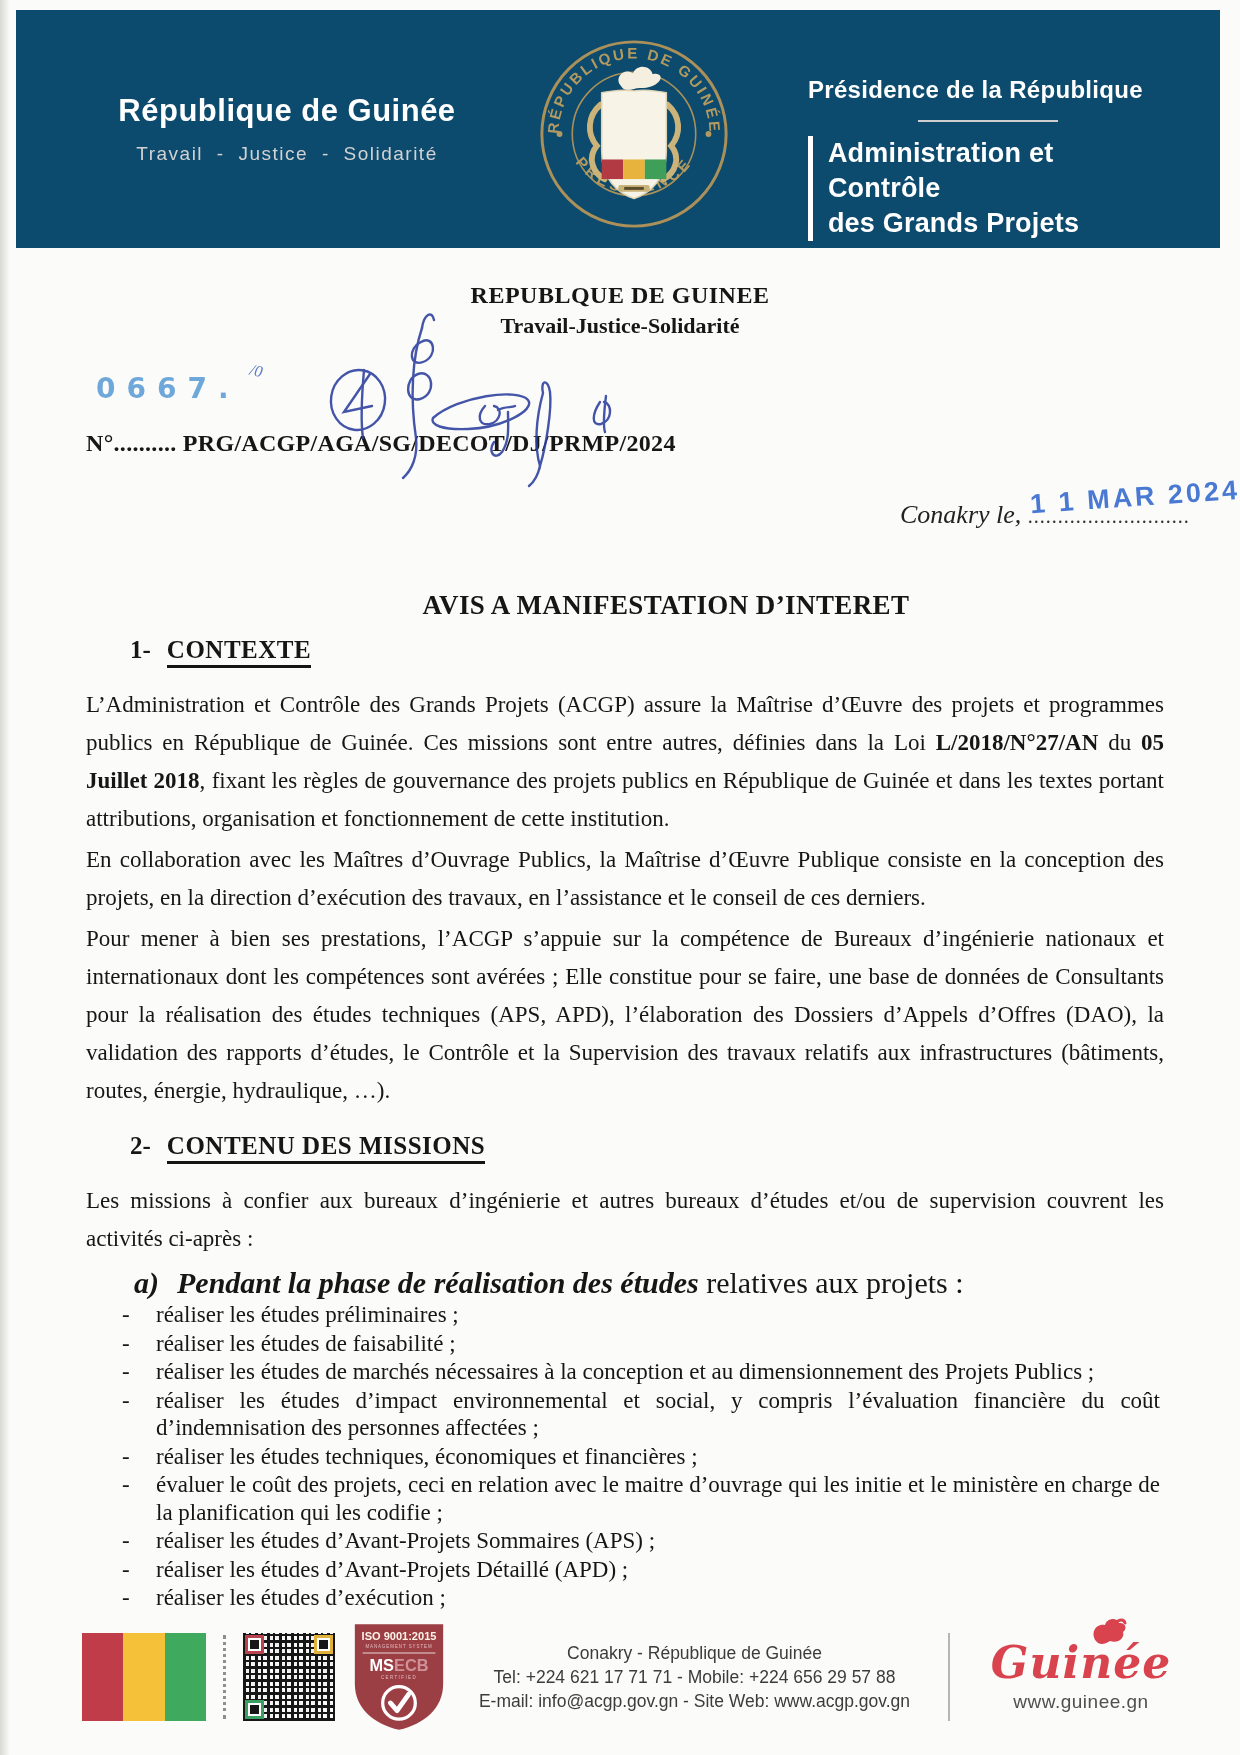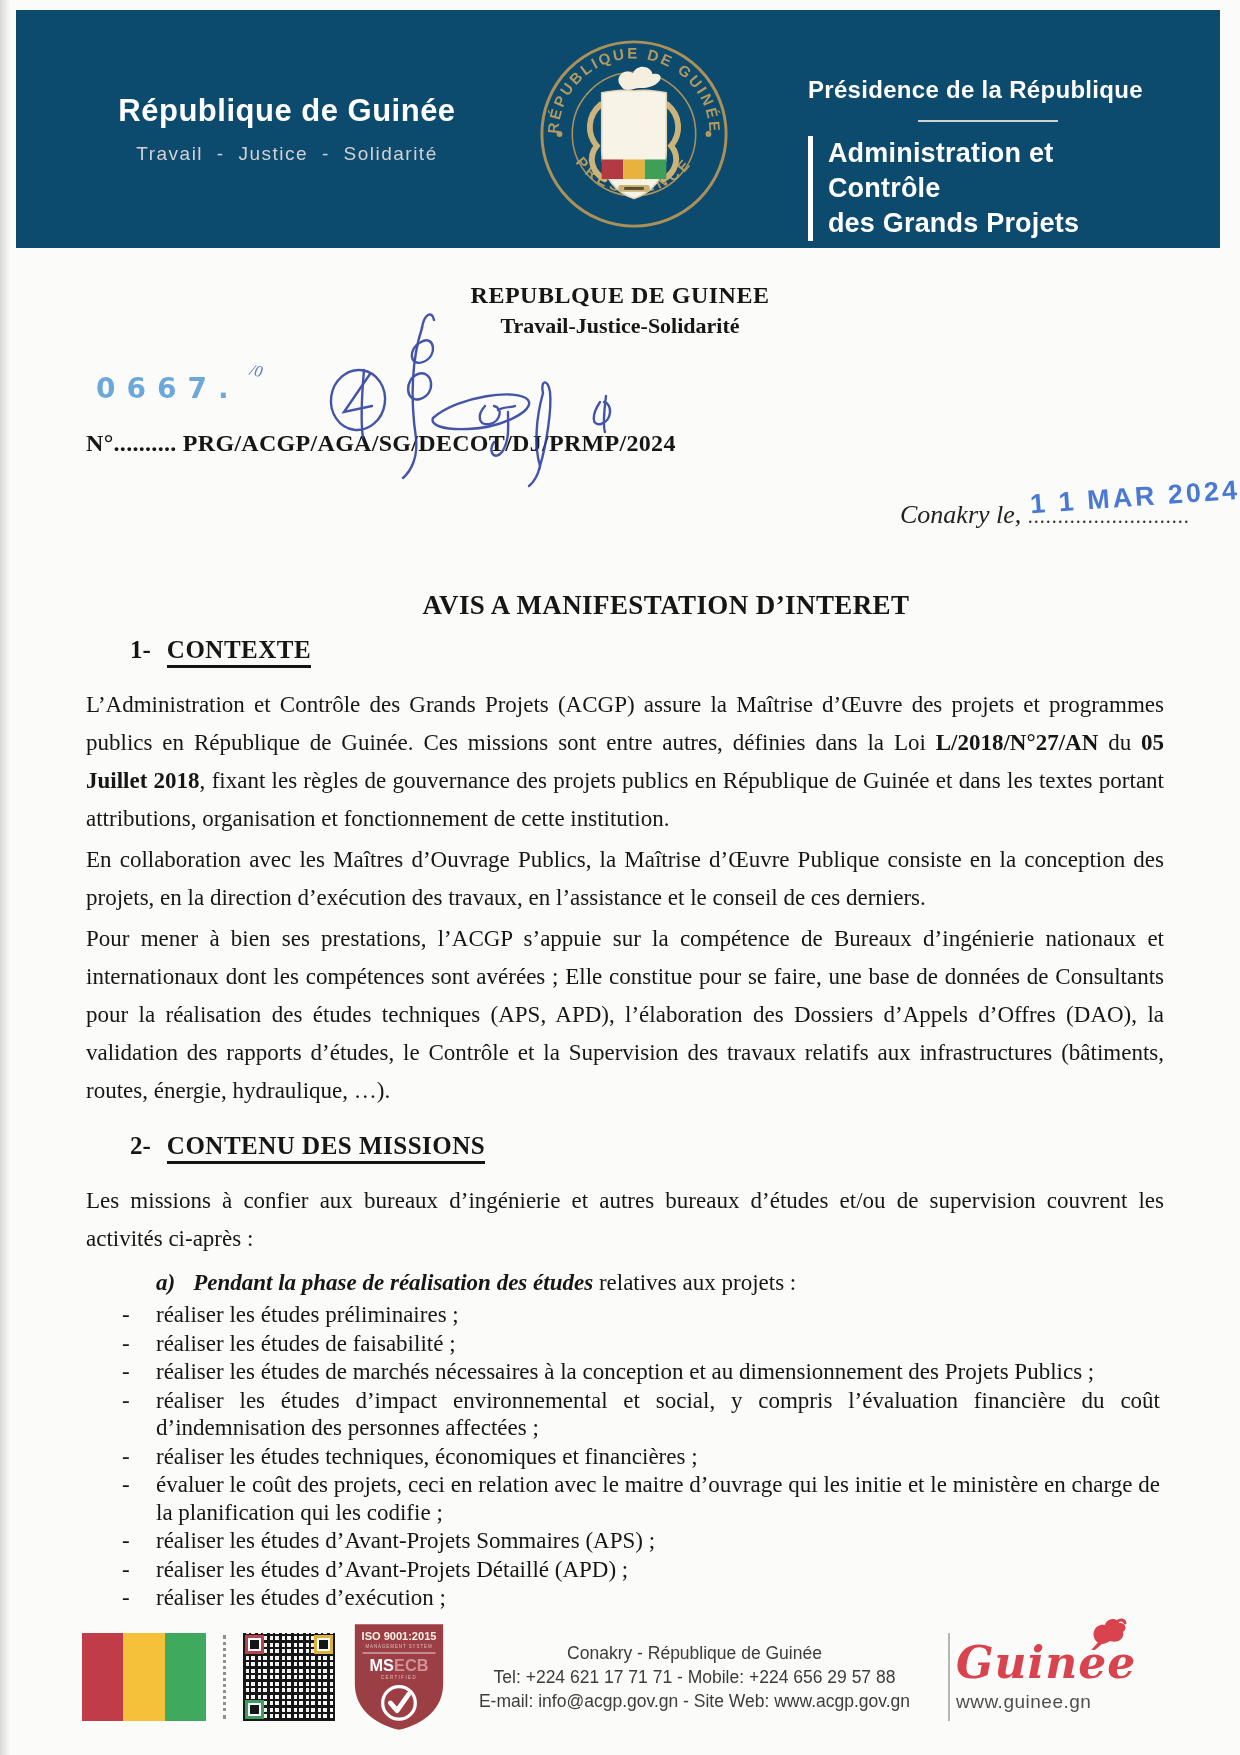--- a/index.html
+++ b/index.html
@@ -44,21 +44,21 @@
   .doc-title{position:absolute;top:572px;left:0;width:100%;text-align:center;
              font-size:27px;font-weight:700;letter-spacing:.4px;padding-left:46px;}
   .content{position:absolute;left:86px;top:630px;width:1078px;}
   .h2{margin:6px 0 22px 44px;font-size:25px;font-weight:700;}
   .h2 .hnum{margin-right:16px;}
   .h2 .hword{border-bottom:3px solid #141414;padding-bottom:2px;letter-spacing:.5px;}
   .h2.second{margin-top:22px;}
   .para{margin:0 0 3px 0;font-size:23px;line-height:38px;text-align:justify;}
   .b{font-weight:700;} .i{font-style:italic;}
   .intro{margin-top:20px;}
-  .sub-line{margin:10px 0 2px 70px;font-size:23px;line-height:29px;}
+  .sub-line{margin:10px 0 2px 48px;font-size:30px;line-height:29px;}
   .sub-label{font-weight:700;font-style:italic;margin-right:18px;}
   .bullet-list{margin-top:4px;}
   .bullet-list .li-item{display:flex;font-size:23px;line-height:27.5px;margin:0 0 1px 0;}
   .bullet-list .li-item .marker{width:34px;padding-left:36px;flex:none;}
   .bullet-list .li-item .txt{flex:1;text-align:justify;padding-right:4px;}
 
   
   .footer{position:absolute;left:34px;top:1612px;width:1172px;height:130px;display:flex;
           align-items:center;font-family:"Liberation Sans",sans-serif;}
   .flag{display:flex;width:124px;height:88px;margin-left:48px;flex:none;}
@@ -70,21 +70,21 @@
         repeating-linear-gradient(0deg,#161616 0 3px,transparent 3px 7px,#161616 7px 9px,transparent 9px 13px),
         repeating-linear-gradient(45deg,rgba(255,255,255,.9) 0 2px,transparent 2px 5px);}
   .qr .finder{position:absolute;width:13px;height:13px;background:#161616;border:3px solid #b8434e;
               box-shadow:inset 0 0 0 2px #fff;}
   .qr .f-tl{left:2px;top:2px;border-color:#b8434e;}
   .qr .f-tr{right:2px;top:2px;border-color:#e0b23c;}
   .qr .f-bl{left:2px;bottom:2px;border-color:#3d9e63;}
   .iso{margin-left:16px;flex:none;}
   .addr{flex:1;text-align:center;font-size:17.5px;line-height:24px;color:#3c3c3c;padding:0 10px;}
   .f-line-sep{height:88px;border-left:2px solid #b5b5b5;margin:0 6px;flex:none;}
-  .logo-block{width:250px;flex:none;position:relative;}
+  .logo-block{width:250px;flex:none;text-align:center;position:relative;}
   .logo-script{font-family:"DejaVu Serif",serif;font-style:italic;font-weight:700;
                font-size:44px;color:#d8434e;letter-spacing:1px;line-height:44px;}
   .logo-bird{position:absolute;left:130px;top:-26px;}
   .logo-url{margin-top:6px;font-size:19px;color:#4f4f4f;letter-spacing:.5px;}
 </style>
 </head>
 <body>
 
 <div class="page">
 

